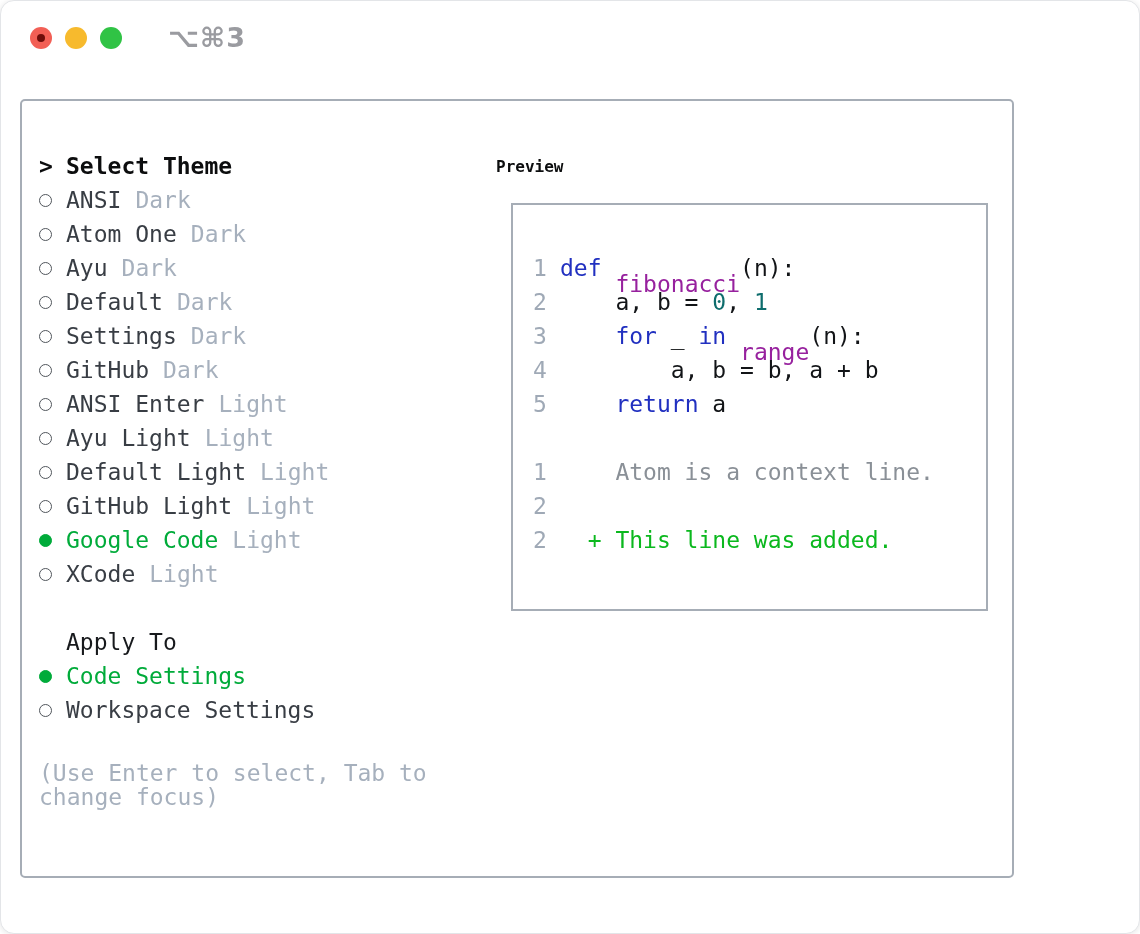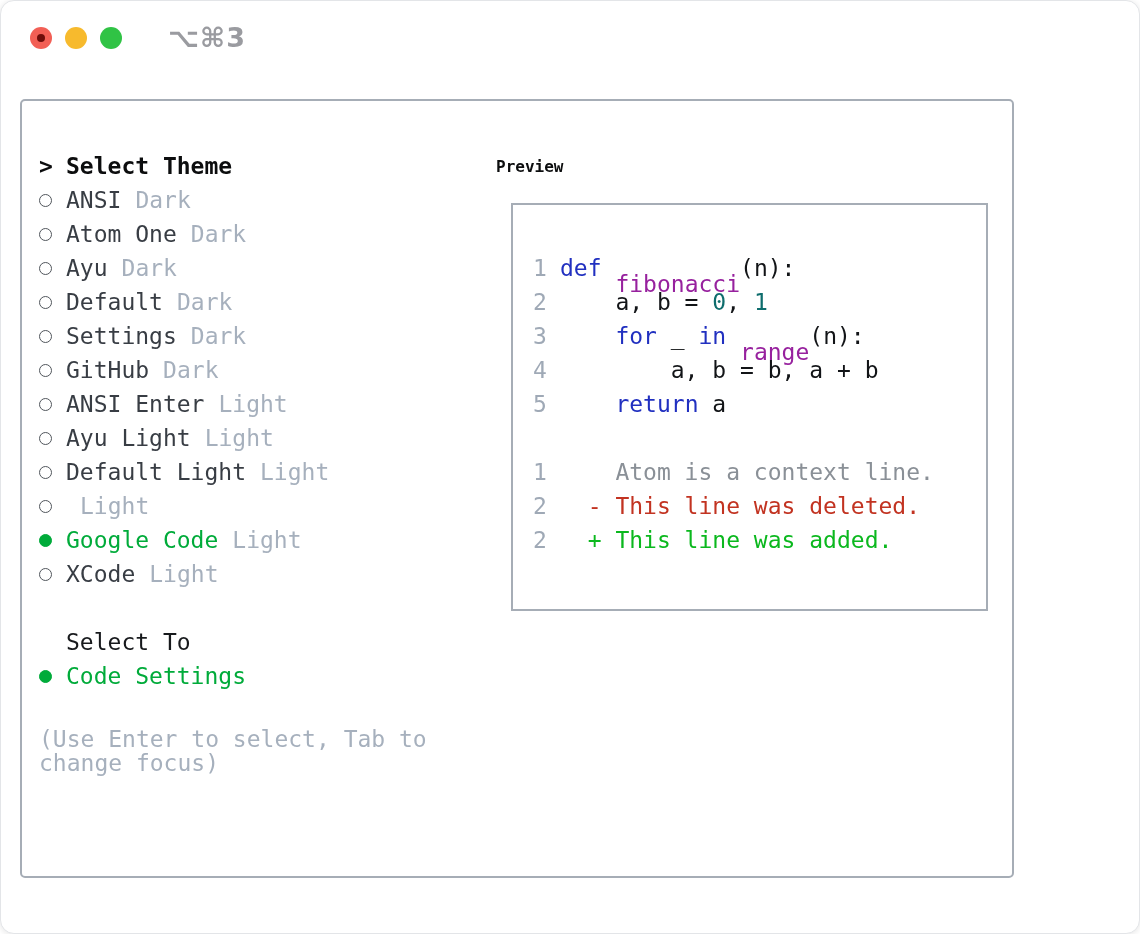--- a/index.html
+++ b/index.html
@@ -85,50 +85,51 @@
       <div id="theme-rows">
           <div class="row"><span class="marker"><span class="dot"></span></span><span class="lbl">ANSI</span><span class="suffix">Dark</span></div>
           <div class="row"><span class="marker"><span class="dot"></span></span><span class="lbl">Atom One</span><span class="suffix">Dark</span></div>
           <div class="row"><span class="marker"><span class="dot"></span></span><span class="lbl">Ayu</span><span class="suffix">Dark</span></div>
           <div class="row"><span class="marker"><span class="dot"></span></span><span class="lbl">Default</span><span class="suffix">Dark</span></div>
           <div class="row"><span class="marker"><span class="dot"></span></span><span class="lbl">Settings</span><span class="suffix">Dark</span></div>
           <div class="row"><span class="marker"><span class="dot"></span></span><span class="lbl">GitHub</span><span class="suffix">Dark</span></div>
           <div class="row"><span class="marker"><span class="dot"></span></span><span class="lbl">ANSI Enter</span><span class="suffix">Light</span></div>
           <div class="row"><span class="marker"><span class="dot"></span></span><span class="lbl">Ayu Light</span><span class="suffix">Light</span></div>
           <div class="row"><span class="marker"><span class="dot"></span></span><span class="lbl">Default Light</span><span class="suffix">Light</span></div>
-          <div class="row"><span class="marker"><span class="dot"></span></span><span class="suffix">Light</span></div>
+          <div class="row"><span class="marker"><span class="dot"></span></span><span class="lbl">GitHub Light</span><span class="suffix">Light</span></div>
           <div class="row"><span class="marker"><span class="dot filled"></span></span><span class="lbl sel">Google Code</span><span class="suffix">Light</span></div>
           <div class="row"><span class="marker"><span class="dot"></span></span><span class="lbl">XCode</span><span class="suffix">Light</span></div>
         </div>
 
       <div class="apply-block">
         <div class="row">
           <span class="marker"></span>
-          <span class="subhdr">Select To</span>
+          <span class="subhdr">Apply To</span>
         </div>
         <div id="apply-rows">
             <div class="row"><span class="marker"><span class="dot filled"></span></span><span class="lbl sel">Code Settings</span></div>
+            <div class="row"><span class="marker"><span class="dot"></span></span><span class="lbl">Workspace Settings</span></div>
           </div>
       </div>
 
       <div class="help">(Use Enter to select, Tab to
 change focus)</div>
     </div>
 
     <div class="preview-header">Preview</div>
 
     <div class="preview-box">
       <div id="code-lines">
           <div class="code-row"><span class="ln">1</span><span class="c-keyword">def</span><span class="c-plain"> </span><span class="c-type">fibonacci</span><span class="c-plain">(n):</span></div>
           <div class="code-row"><span class="ln">2</span><span class="c-plain">    a, b = </span><span class="c-literal">0</span><span class="c-plain">, </span><span class="c-literal">1</span></div>
           <div class="code-row"><span class="ln">3</span><span class="c-plain">    </span><span class="c-keyword">for</span><span class="c-plain"> _ </span><span class="c-keyword">in</span><span class="c-plain"> </span><span class="c-type">range</span><span class="c-plain">(n):</span></div>
           <div class="code-row"><span class="ln">4</span><span class="c-plain">        a, b = b, a + b</span></div>
           <div class="code-row"><span class="ln">5</span><span class="c-plain">    </span><span class="c-keyword">return</span><span class="c-plain"> a</span></div>
         </div>
       <div id="diff-lines" class="diff-block">
           <div class="code-row"><span class="ln">1</span><span class="k-context">    Atom is a context line.</span></div>
-          <div class="code-row"><span class="ln">2</span><span class="k-deleted">  - This line was deleted.</span></div>
+          <div class="code-row"><span class="ln">2</span></div>
           <div class="code-row"><span class="ln">2</span><span class="k-added">  + This line was added.</span></div>
         </div>
     </div>
 
   </div>
 </div>
 
 </body></html>

